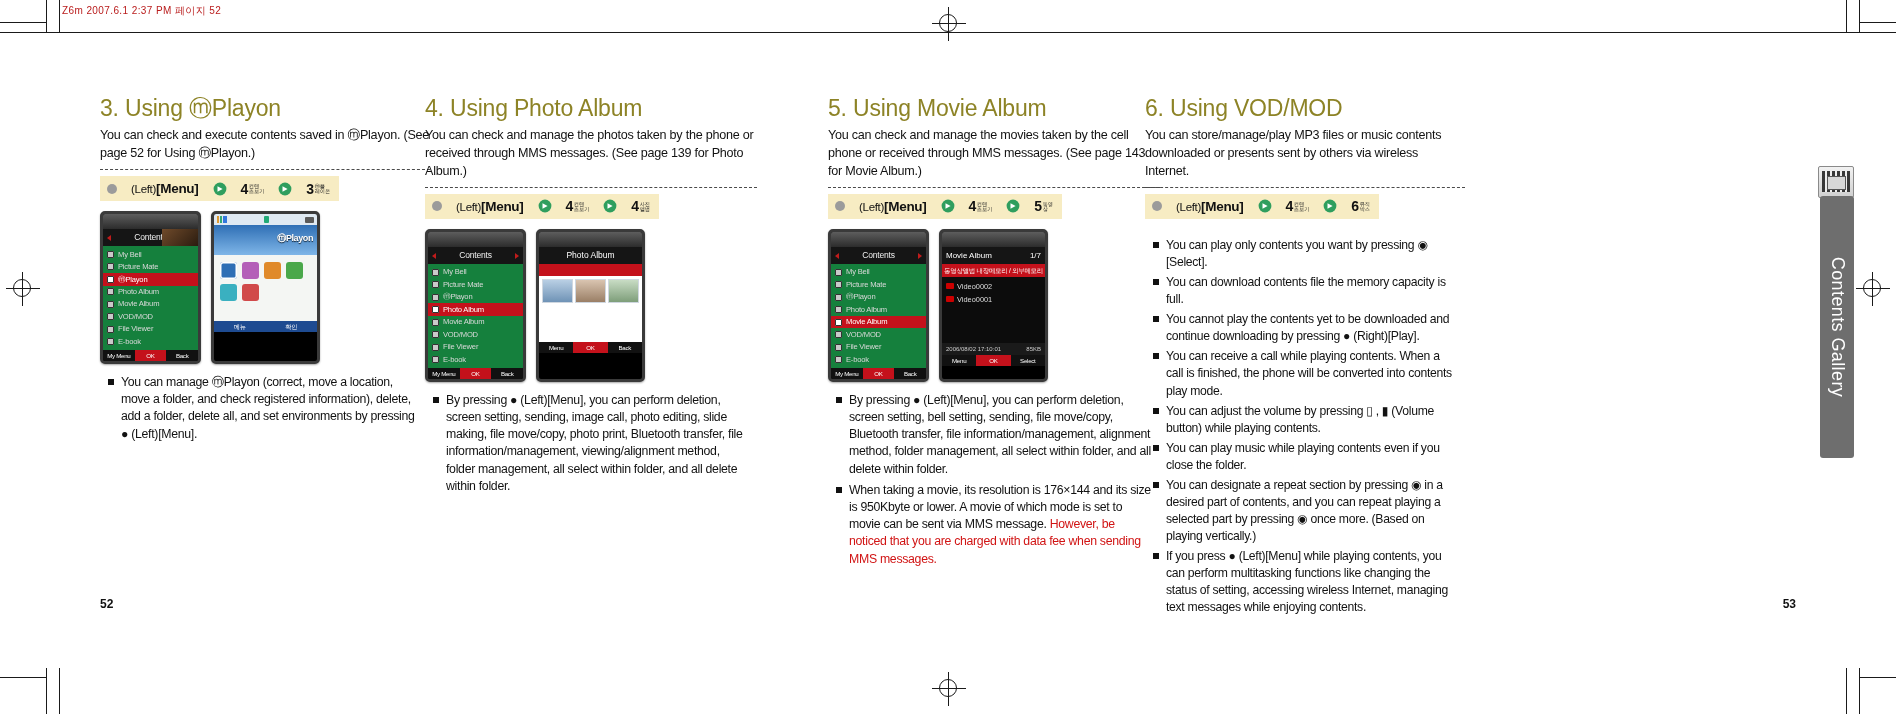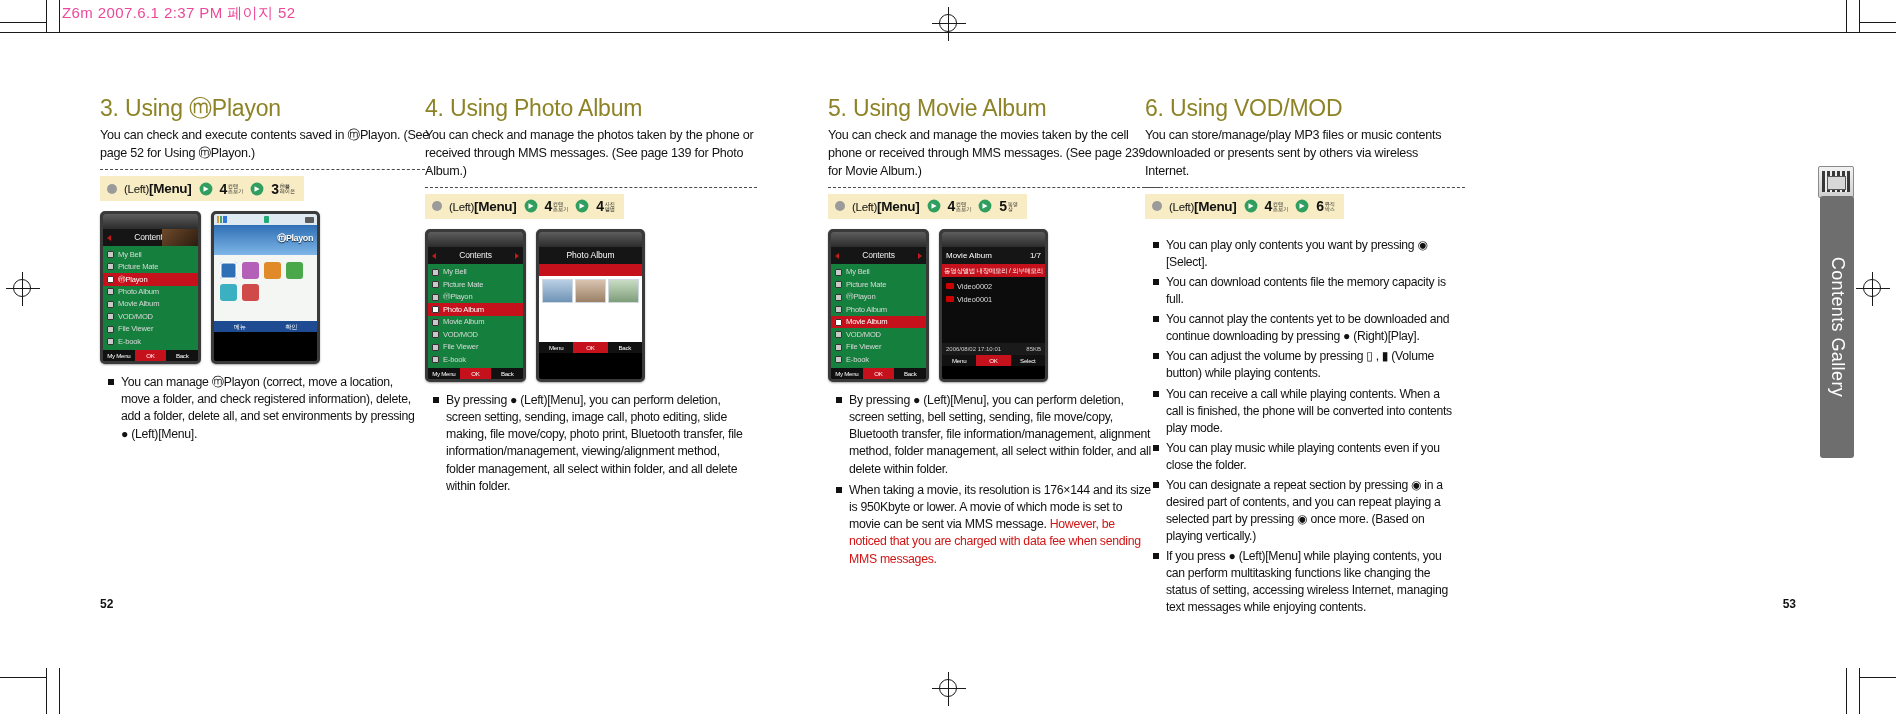--- a/index.html
+++ b/index.html
@@ -8,21 +8,21 @@
     background:#ffffff;
     font-family:"Liberation Sans", sans-serif;
     overflow:hidden;
     position:relative;
     color:#111;
   }
 
   
   .scan-header{
     position:absolute;left:62px;top:4px;
-    font-size:15px;letter-spacing:.4px;color:#ec4899;
+    font-size:10px;letter-spacing:.4px;color:#b91c1c;
     white-space:nowrap;
     font-family:"Liberation Sans", sans-serif;
   }
   .scan-rule-h{position:absolute;left:0;top:32px;width:1896px;height:1px;background:#1a1a1a;}
   .scan-rule-v1{position:absolute;left:46px;top:0;width:1px;height:32px;background:#1a1a1a;}
   .scan-rule-v2{position:absolute;left:59px;top:0;width:1px;height:32px;background:#1a1a1a;}
   .scan-dash-l{position:absolute;left:0;top:22px;width:47px;height:1px;background:#1a1a1a;}
 
   
   .crop-tr-v{position:absolute;right:49px;top:0;width:1px;height:32px;background:#1a1a1a;}
@@ -74,21 +74,21 @@
     margin:2px 0 6px 0;
     height:0;
   }
 
   
   .stepbar{
     background:#f7ecc3;
     padding:5px 9px 5px 7px;
     display:inline-flex;
     align-items:center;
-    gap:7px;
+    gap:14px;
     white-space:nowrap;
     margin-bottom:10px;
   }
   .dotkey{
     width:10px;height:10px;border-radius:50%;
     background:#9b9b9b;display:inline-block;flex:none;
   }
   .stepbar .lbl{font-size:11.5px;letter-spacing:-.3px;}
   .stepbar .lbl b{font-size:13.5px;font-weight:bold;letter-spacing:-.3px;}
   .arrow{
@@ -503,21 +503,21 @@
     </div>
   </div>
 
   <ul class="bl">
     <li>By pressing  ● (Left)[Menu], you can perform deletion, screen setting, sending, image call, photo editing, slide making, file move/copy, photo print, Bluetooth transfer, file information/management, viewing/alignment method, folder management, all select within folder, and all delete within folder.</li>
   </ul>
 </div>
 
 <div class="col c3">
   <h2 class="sec-title">5. Using Movie Album</h2>
-  <p class="intro">You can check and manage the movies taken by the cell phone or received through MMS messages. (See page 239 for Movie Album.)</p>
+  <p class="intro">You can check and manage the movies taken by the cell phone or received through MMS messages. (See page 143 for Movie Album.)</p>
   <div class="dashline"></div>
 
   <div class="stepbar">
     <span class="dotkey"></span>
     <span class="lbl"><span>(Left)</span><b>[Menu]</b></span>
     <span class="arrow">
       <svg width="14" height="14" viewBox="0 0 14 14">
           <circle cx="7" cy="7" r="6.4" fill="#2f9e5e"></circle>
           <path d="M4.5 4.2 L9.6 7 L4.5 9.8 Z" fill="#ffffff"></path>
         </svg>
@@ -654,22 +654,22 @@
       <span class="n">6</span>
         <span class="kr">뮤직
 박스</span>
     </span>
   </div>
 
   <ul class="bl bl4">
     <li>You can play only contents you want by pressing  ◉ [Select].</li>
     <li>You can download contents file the memory capacity is full.</li>
     <li>You cannot play the contents yet to be downloaded and continue downloading by pressing  ● (Right)[Play].</li>
+    <li>You can receive a call while playing contents. When a call is finished, the phone will be converted into contents play mode.</li>
     <li>You can adjust the volume by pressing  ▯ , ▮ (Volume button) while playing contents.</li>
-    <li>You can receive a call while playing contents. When a call is finished, the phone will be converted into contents play mode.</li>
     <li>You can play music while playing contents even if you close the folder.</li>
     <li>You can designate a repeat section by pressing  ◉ in a desired part of contents, and you can repeat playing a selected part by pressing  ◉ once more. (Based on playing vertically.)</li>
     <li>If you press  ● (Left)[Menu] while playing contents, you can perform multitasking functions like changing the status of setting, accessing wireless Internet, managing text messages while enjoying contents.</li>
   </ul>
 </div>
 
 <div class="sidetab-icon">
   <span class="film"></span>
   <span class="sq"></span>
 </div>

